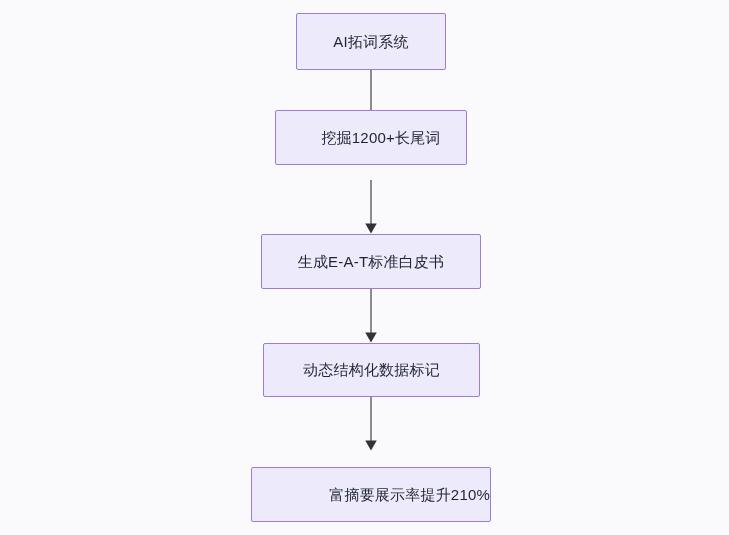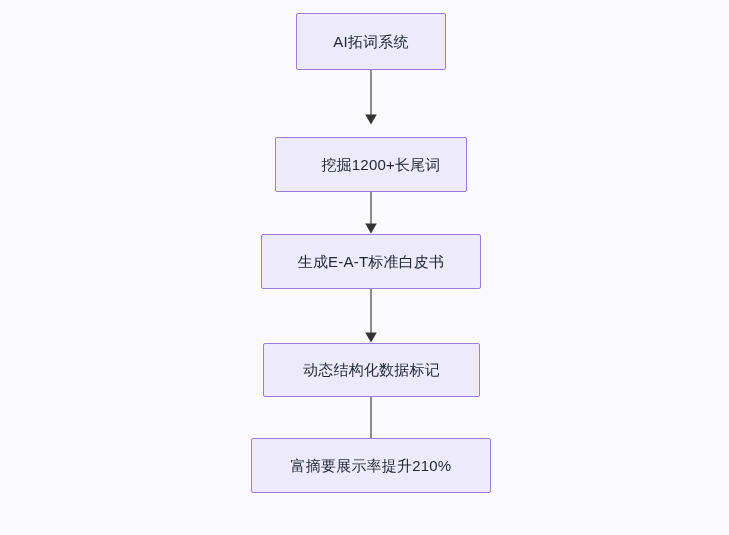--- a/index.html
+++ b/index.html
@@ -41,24 +41,24 @@
     line-height: 1.2;
     letter-spacing: 0.2px;
     white-space: nowrap;
   }
   .node-label {
     display: block;
     text-align: center;
   }
   
   #node-0 { left: 296px; top: 13px;  width: 150px; height: 57px; }
-  #node-1 { left: 275px; top: 137px; width: 192px; height: 55px; padding-left: 20px; }
+  #node-1 { left: 275px; top: 110px; width: 192px; height: 55px; padding-left: 20px; }
   #node-2 { left: 261px; top: 234px; width: 220px; height: 55px; }
   #node-3 { left: 263px; top: 343px; width: 217px; height: 54px; }
-  #node-4 { left: 251px; top: 438px; width: 240px; height: 55px; }
+  #node-4 { left: 251px; top: 467px; width: 240px; height: 55px; justify-content: flex-end; }
 </style>
 </head>
 <body>
 
 <div id="flow-canvas">
 
   <svg class="edge-layer" width="729" height="535" viewBox="0 0 729 535" xmlns="http://www.w3.org/2000/svg">
     <defs>
       <marker id="arrowhead" markerWidth="10" markerHeight="8" refX="2.2" refY="4" orient="auto" markerUnits="strokeWidth">
         <path d="M0,0.4 L6.2,4 L0,7.6 z" fill="#333333"></path>

